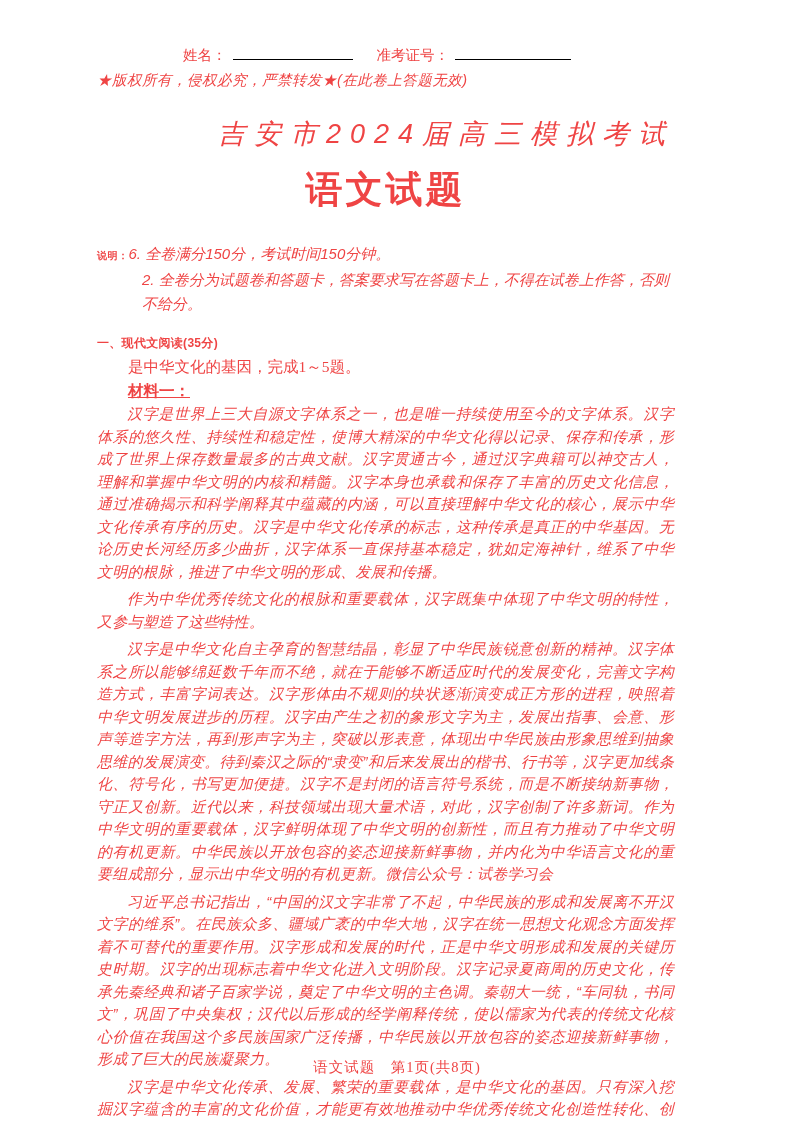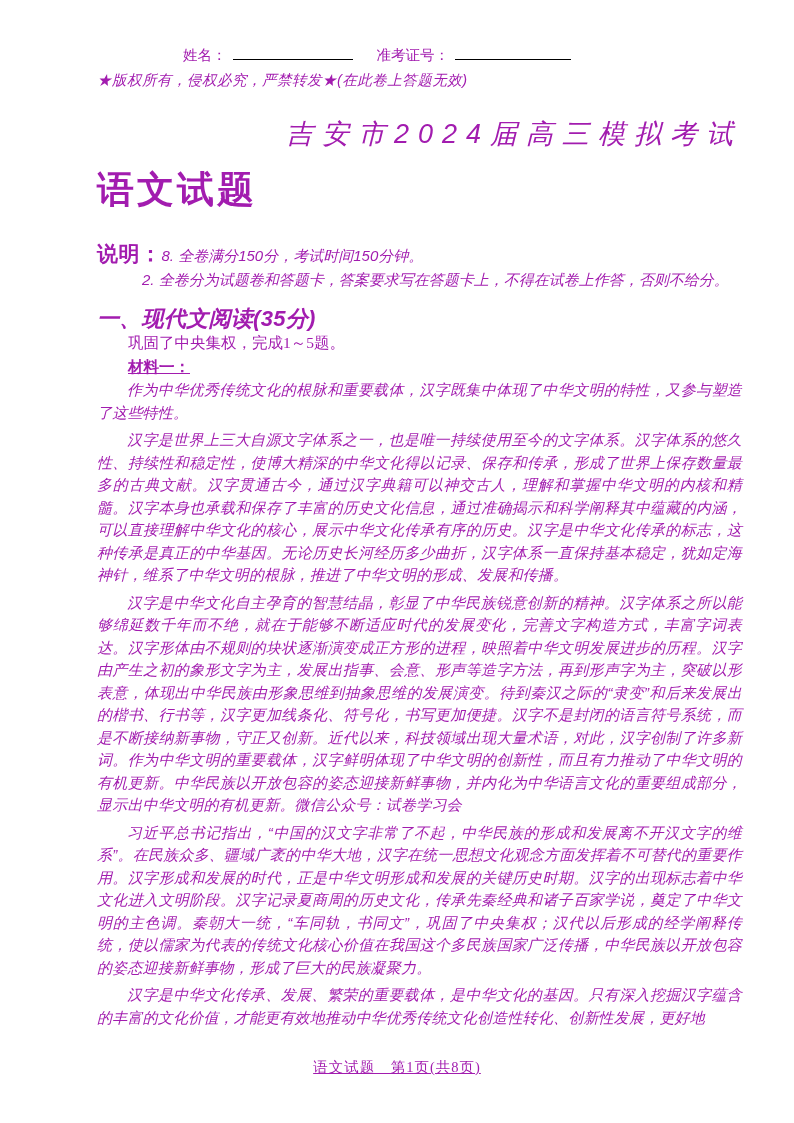--- a/index.html
+++ b/index.html
@@ -6,23 +6,23 @@
     margin: 0;
     padding: 0;
     background: #e8e8e8;
   }
   .page {
     position: relative;
     width: 794px;
     height: 1123px;
     margin: 0 auto;
     background: #ffffff;
-    color: #a21caf;
+    color: #ef4444;
     box-sizing: border-box;
-    padding: 46px 52px 0 97px;
+    padding: 46px 120px 0 97px;
     font-family: "Liberation Serif", "DejaVu Serif", serif;
     overflow: hidden;
   }
   
   .kai {
     font-family: Liberation Sans, sans-serif;
     font-style: italic;
   }
   .song {
     font-family: "Liberation Serif", "DejaVu Serif", serif;
@@ -57,44 +57,43 @@
 
   .exam-title {
     margin: 26px 0 0 0;
     text-align: right;
     font-size: 27px;
     font-weight: normal;
     letter-spacing: 9px;
   }
   .subject-title {
     margin: 13px 0 0 0;
-    text-align: left;
+    text-align: center;
     font-size: 37px;
     letter-spacing: 3px;
   }
 
   .instructions {
     margin-top: 27px;
     font-size: 15px;
     line-height: 24px;
   }
   .instructions .lbl {
-    font-size: 21px;
+    font-size: 10px;
     letter-spacing: 0.5px;
   }
   .inst-line2 {
     padding-left: 45px;
   }
 
   .sec-head {
     margin-top: 15px;
-    font-size: 22px;
+    font-size: 12px;
     line-height: 24px;
     letter-spacing: 0.3px;
-    font-style: italic;
   }
   .subsec-head {
     font-size: 15.5px;
     line-height: 24px;
   }
   .prompt {
     padding-left: 31px;
     font-size: 15.5px;
     line-height: 24px;
   }
@@ -115,51 +114,50 @@
   }
 
   .page-footer {
     position: absolute;
     left: 0;
     right: 0;
     bottom: 46px;
     text-align: center;
     font-size: 14.5px;
     letter-spacing: 1px;
-    text-decoration: underline;
   }
 </style>
 </head>
 <body>
 
 <div class="page">
 
   <div class="candidate-row song">
     <span>姓名：</span><span class="uline uline-name"></span><span>准考证号：</span><span class="uline uline-id"></span>
   </div>
 
   <div class="copyright kai">★版权所有，侵权必究，严禁转发★(在此卷上答题无效)</div>
 
   <h1 class="exam-title kai">吉安市2024届高三模拟考试</h1>
 
   <h2 class="subject-title hei">语文试题</h2>
 
   <div class="instructions">
-    <div><span class="lbl hei">说明：</span><span class="kai">8. 全卷满分150分，考试时间150分钟。</span></div>
+    <div><span class="lbl hei">说明：</span><span class="kai">6. 全卷满分150分，考试时间150分钟。</span></div>
     <div class="inst-line2 kai">2. 全卷分为试题卷和答题卡，答案要求写在答题卡上，不得在试卷上作答，否则不给分。</div>
   </div>
 
   <div class="sec-head hei">一、现代文阅读(35分)</div>
 
 
-  <div class="prompt song">巩固了中央集权，完成1～5题。</div>
+  <div class="prompt song">是中华文化的基因，完成1～5题。</div>
 
   <div class="material-label hei">材料一：</div>
 
+  <p class="body-par kai">汉字是世界上三大自源文字体系之一，也是唯一持续使用至今的文字体系。汉字体系的悠久性、持续性和稳定性，使博大精深的中华文化得以记录、保存和传承，形成了世界上保存数量最多的古典文献。汉字贯通古今，通过汉字典籍可以神交古人，理解和掌握中华文明的内核和精髓。汉字本身也承载和保存了丰富的历史文化信息，通过准确揭示和科学阐释其中蕴藏的内涵，可以直接理解中华文化的核心，展示中华文化传承有序的历史。汉字是中华文化传承的标志，这种传承是真正的中华基因。无论历史长河经历多少曲折，汉字体系一直保持基本稳定，犹如定海神针，维系了中华文明的根脉，推进了中华文明的形成、发展和传播。</p>
   <p class="body-par kai">作为中华优秀传统文化的根脉和重要载体，汉字既集中体现了中华文明的特性，又参与塑造了这些特性。</p>
-  <p class="body-par kai">汉字是世界上三大自源文字体系之一，也是唯一持续使用至今的文字体系。汉字体系的悠久性、持续性和稳定性，使博大精深的中华文化得以记录、保存和传承，形成了世界上保存数量最多的古典文献。汉字贯通古今，通过汉字典籍可以神交古人，理解和掌握中华文明的内核和精髓。汉字本身也承载和保存了丰富的历史文化信息，通过准确揭示和科学阐释其中蕴藏的内涵，可以直接理解中华文化的核心，展示中华文化传承有序的历史。汉字是中华文化传承的标志，这种传承是真正的中华基因。无论历史长河经历多少曲折，汉字体系一直保持基本稳定，犹如定海神针，维系了中华文明的根脉，推进了中华文明的形成、发展和传播。</p>
   <p class="body-par kai">汉字是中华文化自主孕育的智慧结晶，彰显了中华民族锐意创新的精神。汉字体系之所以能够绵延数千年而不绝，就在于能够不断适应时代的发展变化，完善文字构造方式，丰富字词表达。汉字形体由不规则的块状逐渐演变成正方形的进程，映照着中华文明发展进步的历程。汉字由产生之初的象形文字为主，发展出指事、会意、形声等造字方法，再到形声字为主，突破以形表意，体现出中华民族由形象思维到抽象思维的发展演变。待到秦汉之际的“隶变”和后来发展出的楷书、行书等，汉字更加线条化、符号化，书写更加便捷。汉字不是封闭的语言符号系统，而是不断接纳新事物，守正又创新。近代以来，科技领域出现大量术语，对此，汉字创制了许多新词。作为中华文明的重要载体，汉字鲜明体现了中华文明的创新性，而且有力推动了中华文明的有机更新。中华民族以开放包容的姿态迎接新鲜事物，并内化为中华语言文化的重要组成部分，显示出中华文明的有机更新。微信公众号：试卷学习会</p>
   <p class="body-par kai">习近平总书记指出，“中国的汉文字非常了不起，中华民族的形成和发展离不开汉文字的维系”。在民族众多、疆域广袤的中华大地，汉字在统一思想文化观念方面发挥着不可替代的重要作用。汉字形成和发展的时代，正是中华文明形成和发展的关键历史时期。汉字的出现标志着中华文化进入文明阶段。汉字记录夏商周的历史文化，传承先秦经典和诸子百家学说，奠定了中华文明的主色调。秦朝大一统，“车同轨，书同文”，巩固了中央集权；汉代以后形成的经学阐释传统，使以儒家为代表的传统文化核心价值在我国这个多民族国家广泛传播，中华民族以开放包容的姿态迎接新鲜事物，形成了巨大的民族凝聚力。</p>
   <p class="body-par kai">汉字是中华文化传承、发展、繁荣的重要载体，是中华文化的基因。只有深入挖掘汉字蕴含的丰富的文化价值，才能更有效地推动中华优秀传统文化创造性转化、创新性发展，更好地</p>
 
   <div class="page-footer song">语文试题　第1页(共8页)</div>
 
 </div>
 
 </body></html>

